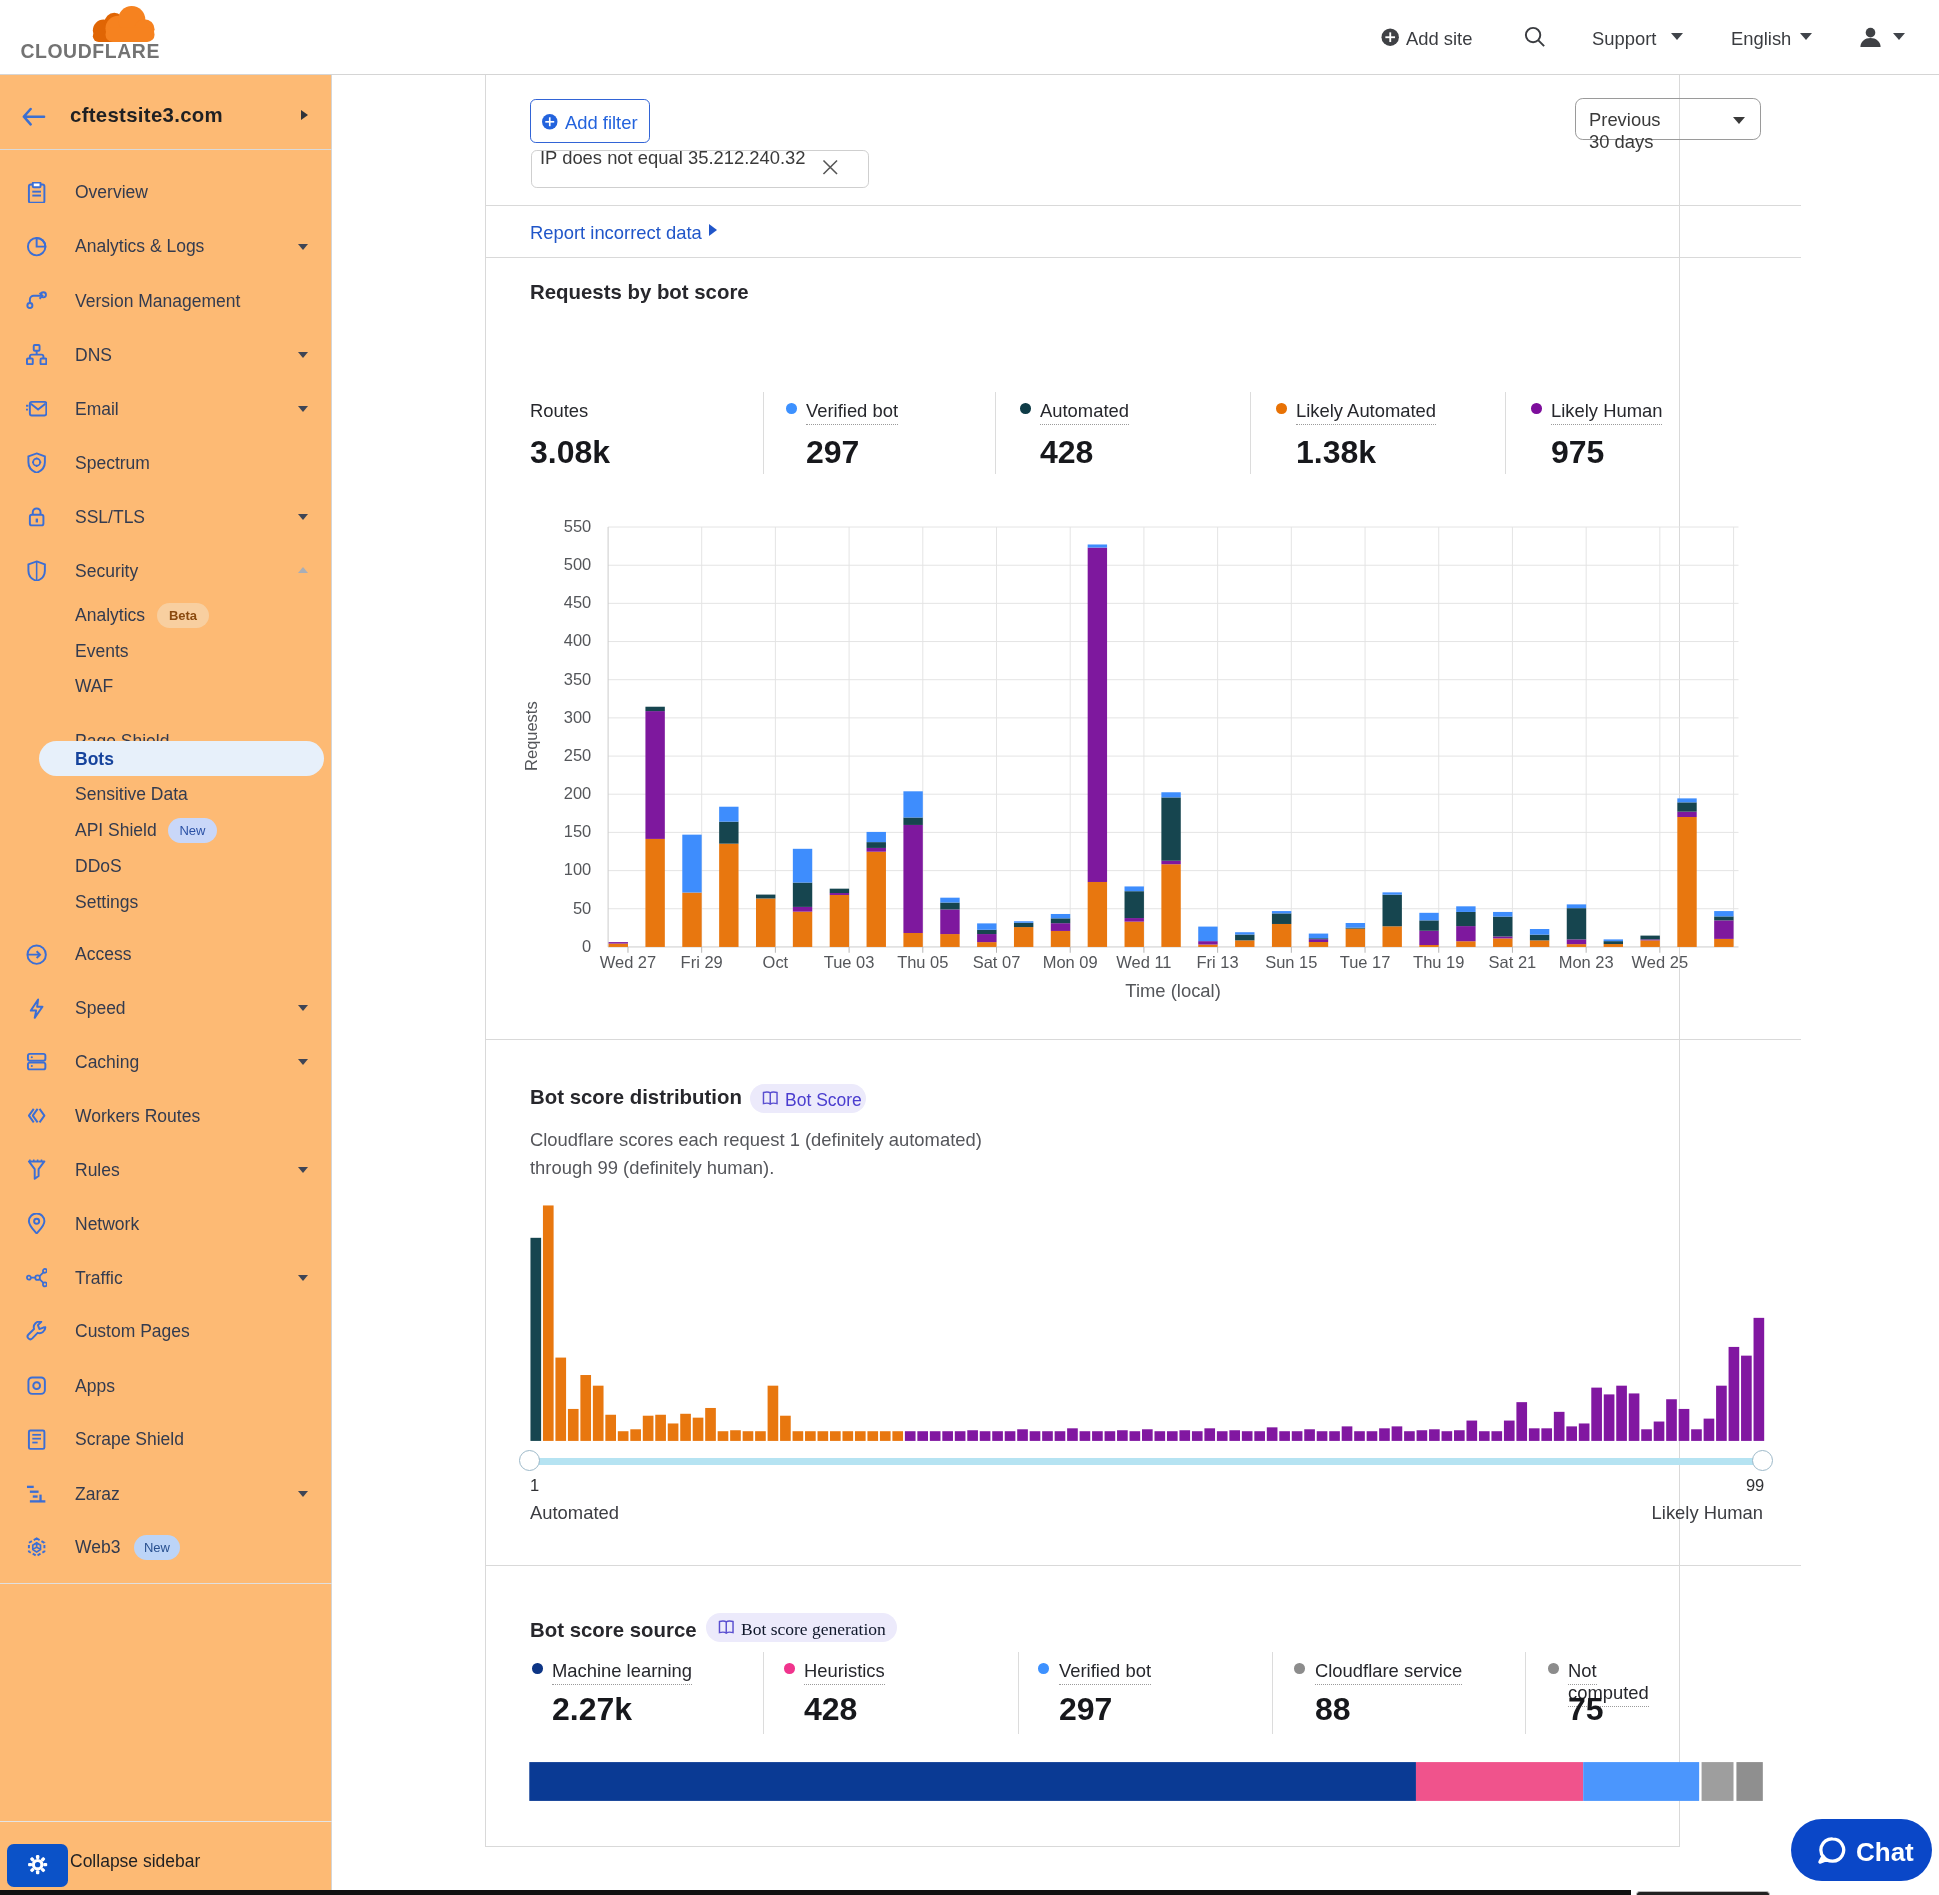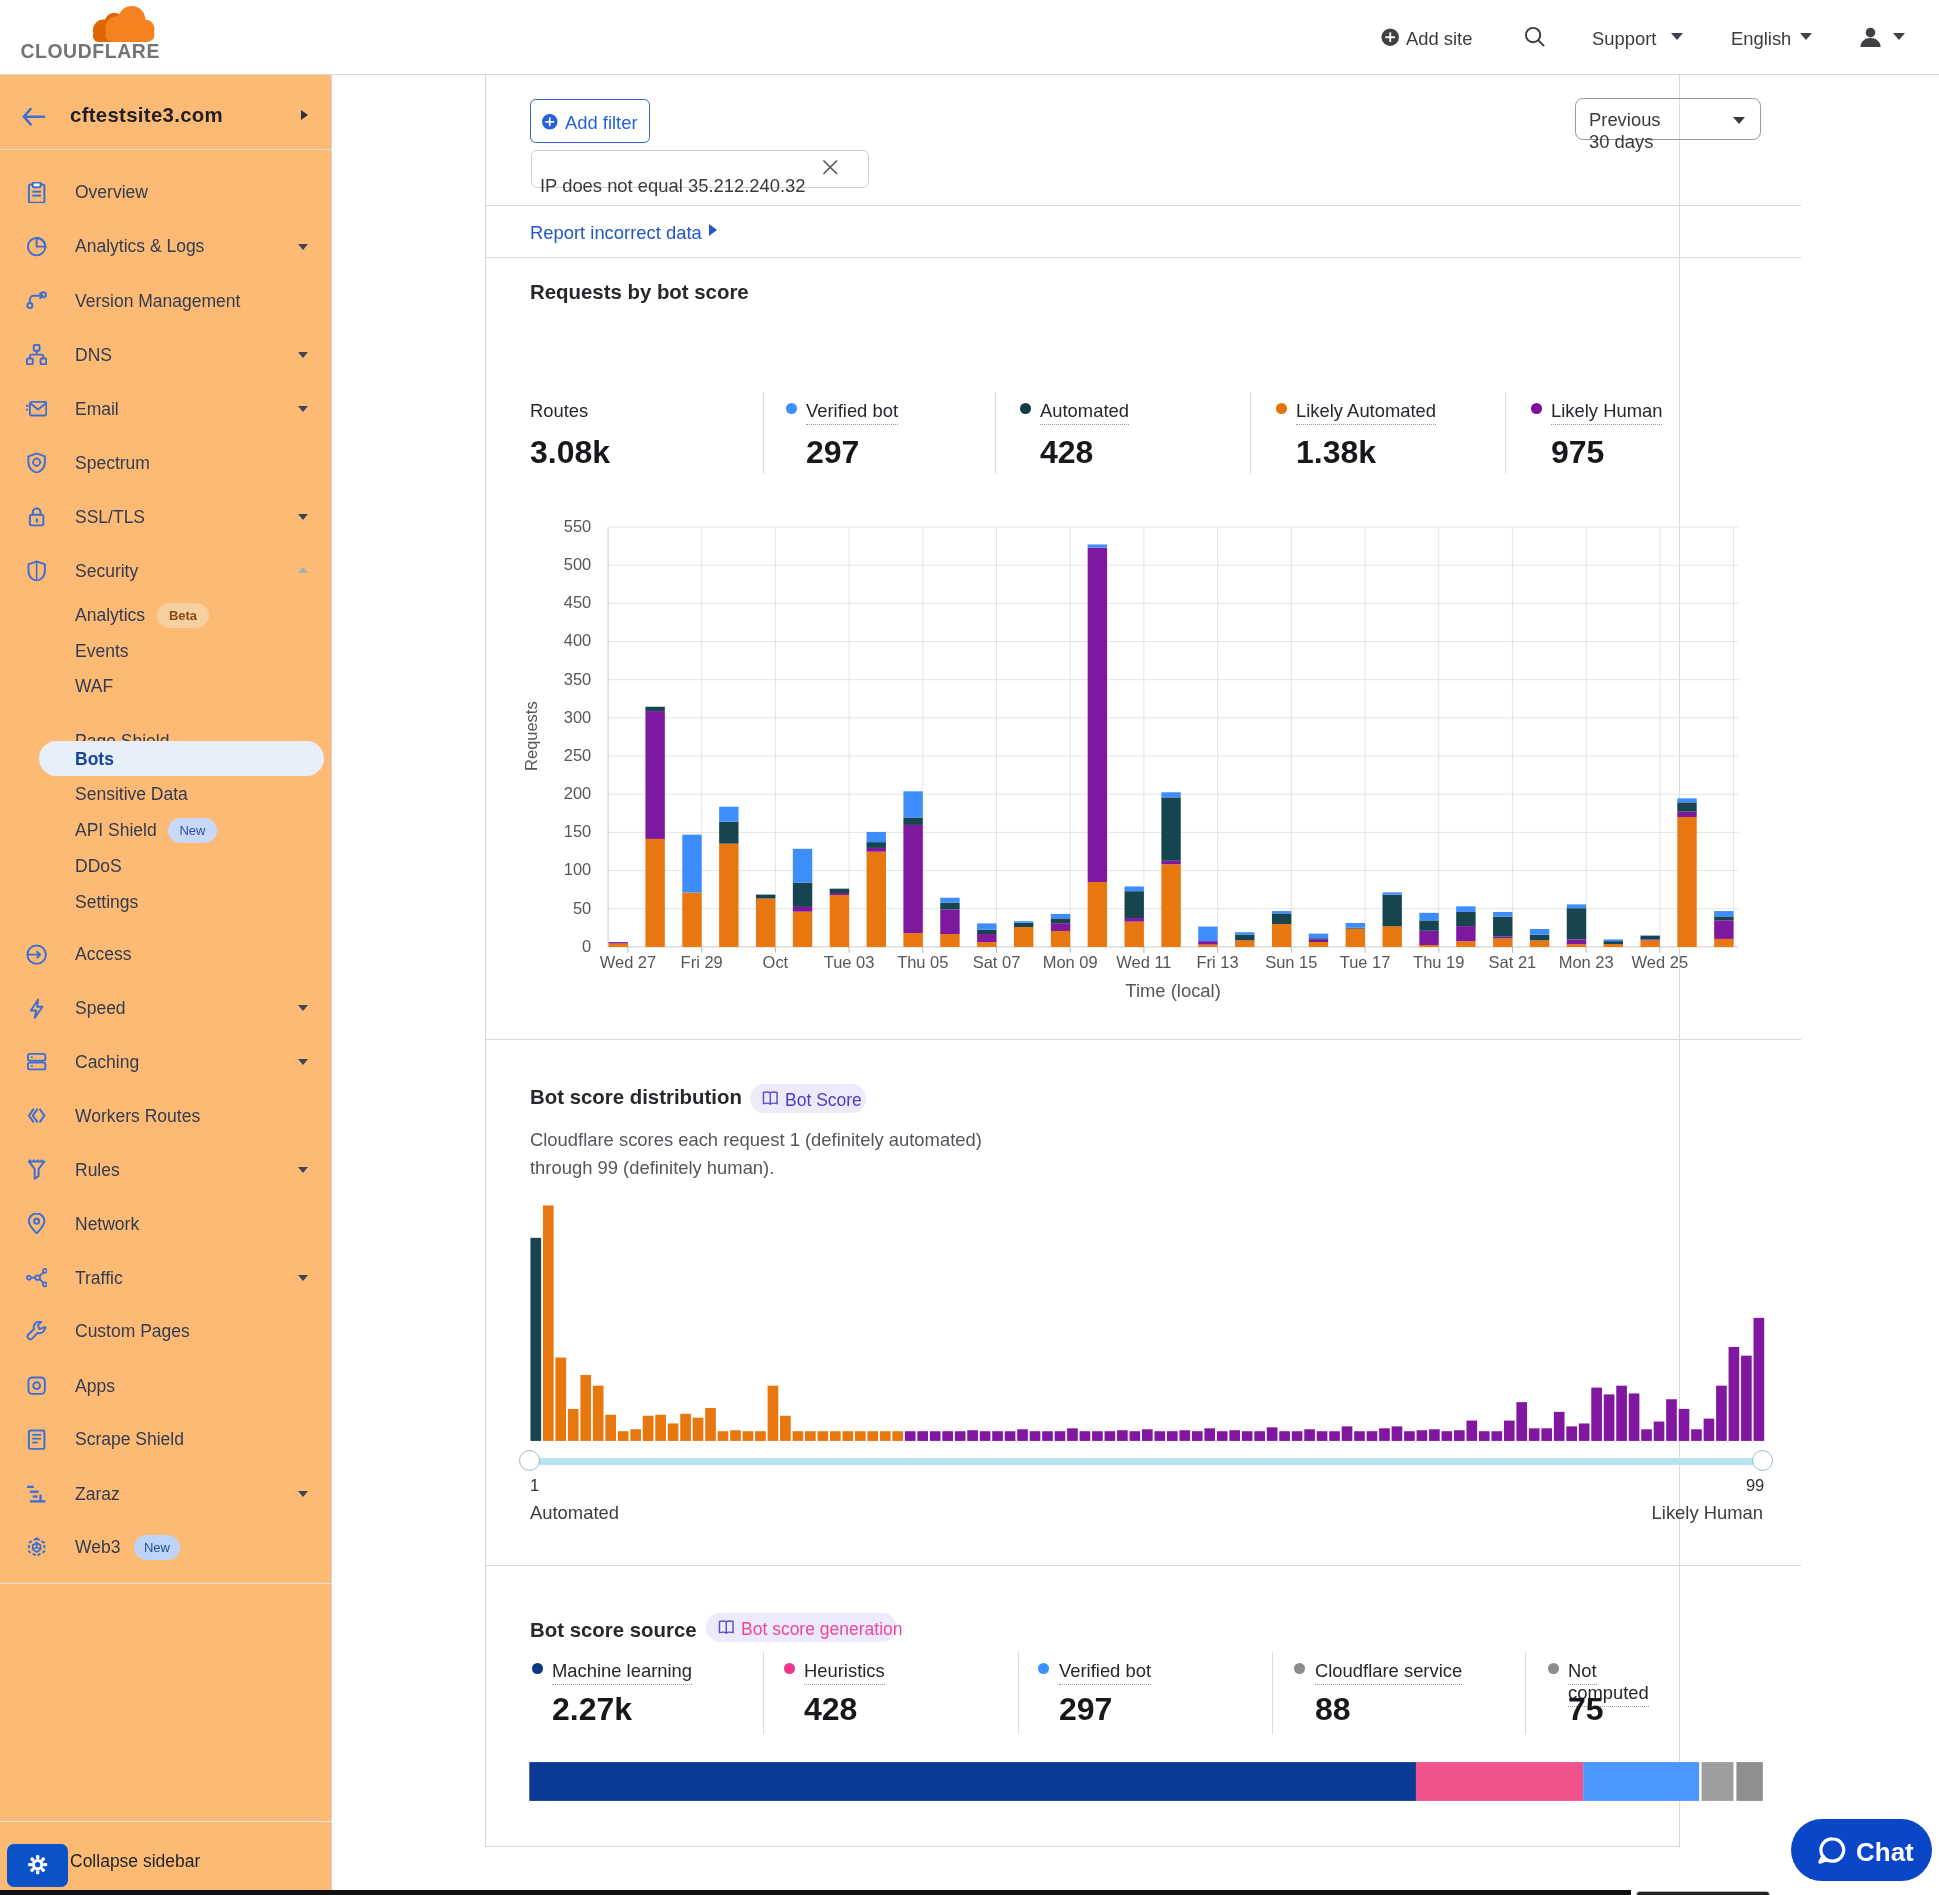--- a/index.html
+++ b/index.html
@@ -231,21 +231,21 @@
 
 <div class="abs" id="maincard" style="left:485px;top:75px;width:1195px;height:1772px;background:#fff;border-left:1px solid #d9d9d9;border-right:1px solid #d9d9d9;border-bottom:1px solid #d9d9d9;">
 <div class="abs" style="left:44px;top:24px;width:120px;height:44px;border:1.5px solid #3264d6;border-radius:5.8px;"></div>
 <svg class="abs" style="left:56px;top:39px;" width="15.5" height="15.5" viewBox="0 0 16 16">
       <circle cx="8" cy="8" r="8" fill="#2363dd"></circle>
       <rect x="3.4" y="7.2" width="9.2" height="1.7" fill="#fff"></rect>
       <rect x="7.15" y="3.4" width="1.7" height="9.2" fill="#fff"></rect>
     </svg>
 <div class="abs" style="left:79px;top:37px;font-size:18.4px;color:#2363dd;">Add filter</div>
 <div class="abs" style="left:45px;top:75px;width:338px;height:38px;border:1px solid #cfcfcf;border-radius:5.8px;"></div>
-<div class="abs" style="left:54px;top:100px;font-size:18.4px;color:#3a3a3a;text-align:right;">IP does not equal 35.212.240.32</div>
+<div class="abs" style="left:54px;top:72px;font-size:18.4px;color:#3a3a3a;text-align:right;">IP does not equal 35.212.240.32</div>
 <svg class="abs" style="left:336px;top:84px;" width="16.5" height="16.5" viewBox="0 0 17 17">
       <path d="M1.5 1.5 L15.5 15.5 M15.5 1.5 L1.5 15.5" stroke="#555" stroke-width="1.6"></path>
     </svg>
 <div class="abs" style="left:1089px;top:23px;width:186px;height:42px;border:1px solid #9a9a9a;border-radius:7.8px;"></div>
 <div class="abs" style="left:1103px;top:34px;font-size:18.4px;color:#3a3a3a;">Previous 30 days</div>
 <div class="abs" style="left:1247px;top:42px;width:0;height:0;border-left:6.8px solid transparent;border-right:6.8px solid transparent;border-top:7.8px solid #3a3a3a;"></div>
 <div class="abs" style="left:0;top:130px;width:1315px;height:1px;background:#d9d9d9;"></div>
 <div class="abs" style="left:44px;top:147px;font-size:18.4px;color:#2056c9;">Report incorrect data</div>
 <div class="abs" style="left:223px;top:149px;width:0;height:0;border-top:6.8px solid transparent;border-bottom:6.8px solid transparent;border-left:8.7px solid #2056c9;"></div>
 <div class="abs" style="left:0;top:182px;width:1315px;height:1px;background:#d9d9d9;"></div>
@@ -562,21 +562,21 @@
 <div class="abs" style="left:44px;top:1401px;font-size:16.5px;color:#303134;">1</div>
 <div class="abs" style="left:1257px;top:1401px;width:21.3px;text-align:right;font-size:16.5px;color:#303134;">99</div>
 <div class="abs" style="left:44px;top:1427px;font-size:18.4px;color:#3c3d42;">Automated</div>
 <div class="abs" style="left:1083px;top:1427px;width:194px;text-align:right;font-size:18.4px;color:#3c3d42;">Likely Human</div>
 <div class="abs" style="left:0;top:1490px;width:1315px;height:1px;background:#d9d9d9;"></div>
 <div class="abs" style="left:44px;top:1544px;font-size:20.4px;font-weight:700;color:#27272c;">Bot score source</div>
 <div class="abs" style="left:220px;top:1538px;width:191px;height:29px;background:#eceafb;border-radius:14.6px;"></div>
 <svg class="abs" style="left:232px;top:1545px;" width="16.5" height="15.5" viewBox="0 0 17 16">
       <path d="M8.5 2 C7 0.8 4.5 0.8 1.5 1.5 V13 c3-0.7 5.5-0.7 7 0.5 c1.5-1.2 4-1.2 7-0.5 V1.5 C12.5 0.8 10 0.8 8.5 2 z M8.5 2 v11.5" fill="none" stroke="#5a4fd0" stroke-width="1.5"></path>
     </svg>
-<div class="abs" style="left:255px;top:1544px;font-size:17.5px;color:#ec4899;">Bot score generation</div>
+<div class="abs" style="left:255px;top:1544px;font-size:17.5px;color:#0f172a;font-family:Liberation Serif, serif;">Bot score generation</div>
 <div class="abs" style="left:46px;top:1588px;width:10.7px;height:10.7px;border-radius:50%;background:#0d3585;"></div>
 <div class="abs" style="left:66px;top:1585px;"><span class="stat-label dotted">Machine learning</span></div>
 <div class="abs" style="left:66px;top:1616px;"><span class="stat-value">2.27k</span></div>
 <div class="abs" style="left:298px;top:1588px;width:10.7px;height:10.7px;border-radius:50%;background:#f0348d;"></div>
 <div class="abs" style="left:318px;top:1585px;"><span class="stat-label dotted">Heuristics</span></div>
 <div class="abs" style="left:318px;top:1616px;"><span class="stat-value">428</span></div>
 <div class="abs" style="left:552px;top:1588px;width:10.7px;height:10.7px;border-radius:50%;background:#3d91ff;"></div>
 <div class="abs" style="left:573px;top:1585px;"><span class="stat-label dotted">Verified bot</span></div>
 <div class="abs" style="left:573px;top:1616px;"><span class="stat-value">297</span></div>
 <div class="abs" style="left:808px;top:1588px;width:10.7px;height:10.7px;border-radius:50%;background:#8c8c8c;"></div>

